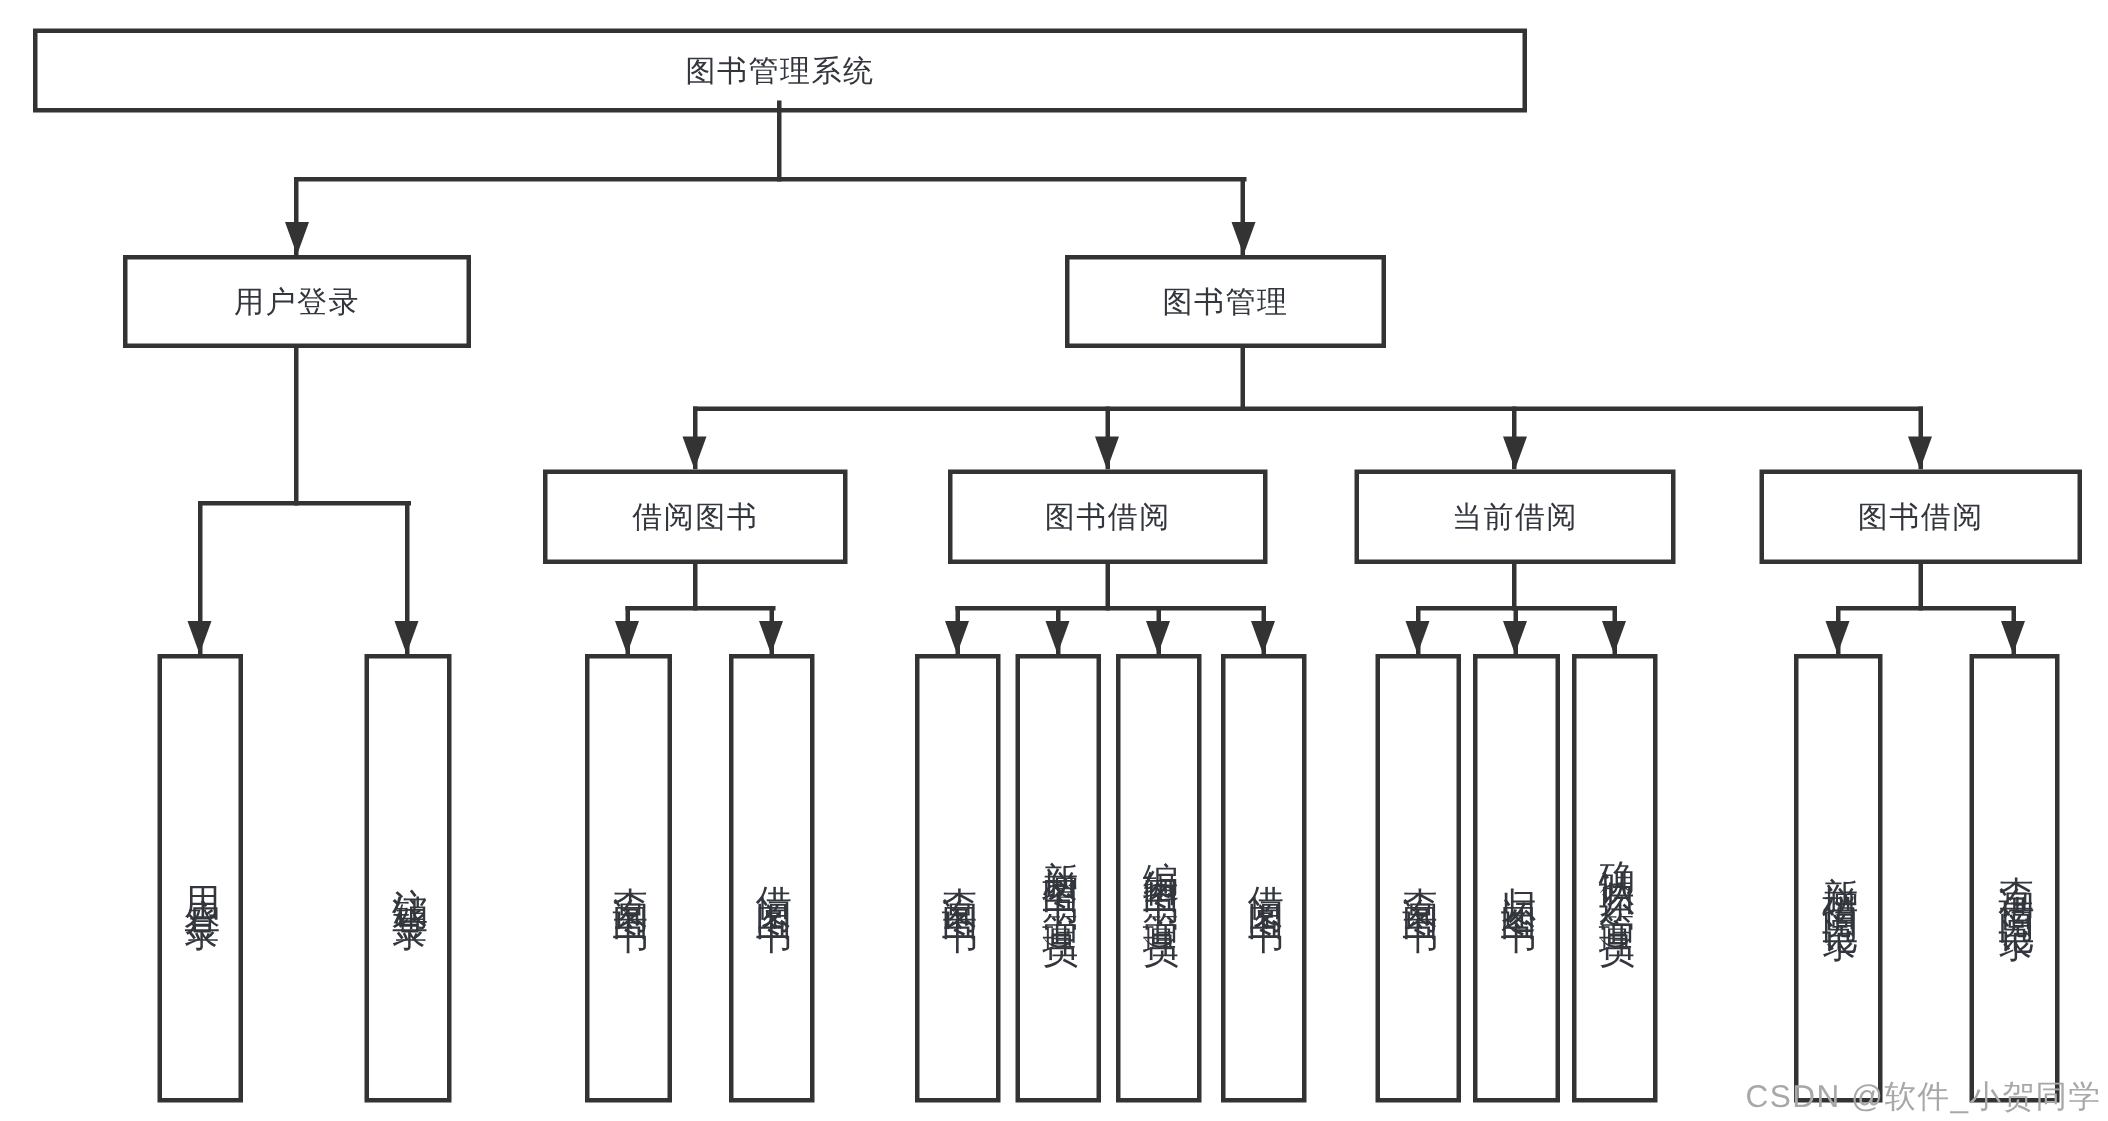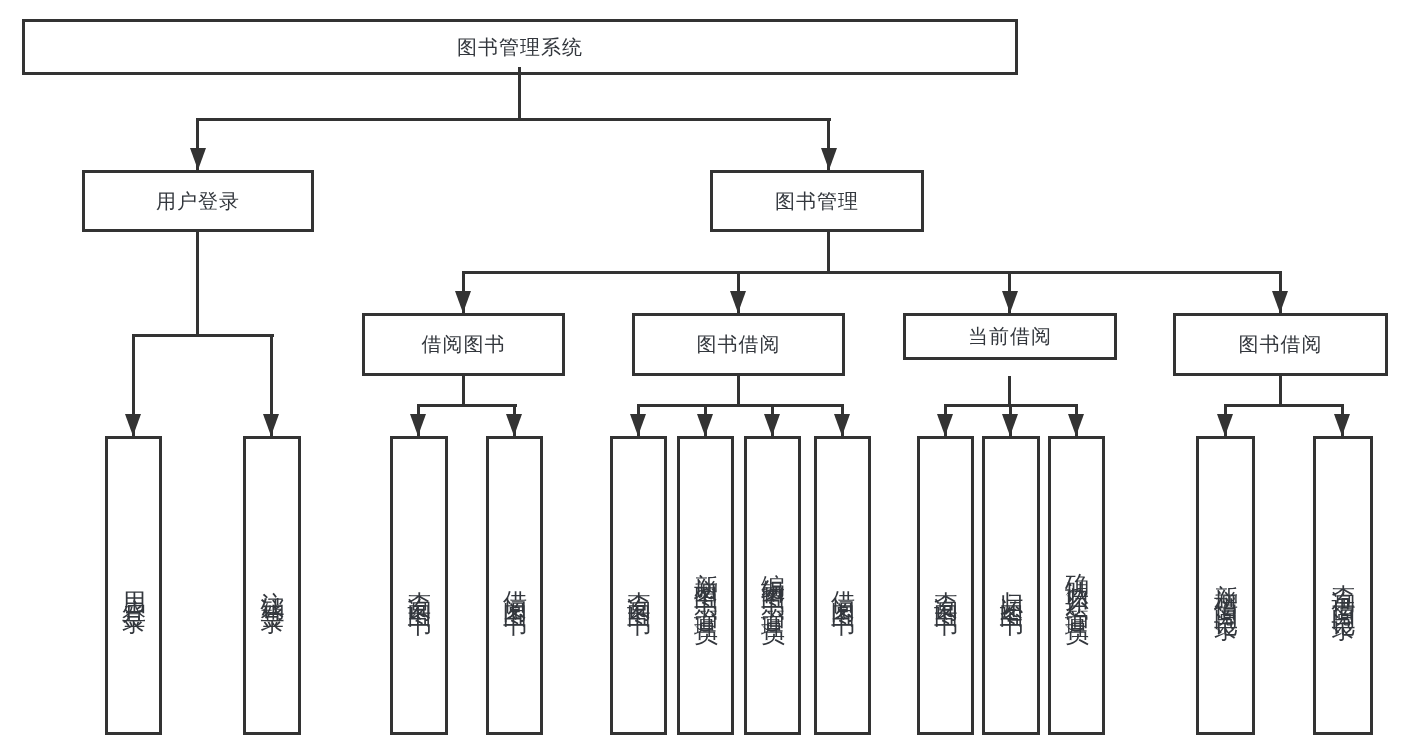--- a/index.html
+++ b/index.html
@@ -58,21 +58,21 @@
   <div class="arrow" style="left:1002px;top:291px;"></div>
   <div class="vl" style="left:1279px;top:271px;height:42px;"></div>
   <div class="arrow" style="left:1272px;top:291px;"></div>
 
   <div class="box hbox" style="left:362px;top:313px;width:203px;height:63px;">
     <span>借阅图书</span>
   </div>
   <div class="box hbox" style="left:632px;top:313px;width:213px;height:63px;">
     <span>图书借阅</span>
   </div>
-  <div class="box hbox" style="left:903px;top:313px;width:214px;height:47px;">
+  <div class="box hbox" style="left:903px;top:313px;width:214px;height:63px;">
     <span>当前借阅</span>
   </div>
   <div class="box hbox" style="left:1173px;top:313px;width:215px;height:63px;">
     <span>图书借阅</span>
   </div>
 
   <div class="vl" style="left:462px;top:376px;height:31px;"></div>
   <div class="hl" style="left:417px;top:404px;width:100px;"></div>
   <div class="vl" style="left:417px;top:404px;height:32px;"></div>
   <div class="arrow" style="left:410px;top:414px;"></div>
@@ -143,14 +143,15 @@
     <span>确认归还（管理员）</span>
   </div>
 
   <div class="box vbox" style="left:1196px;top:436px;width:59px;height:299px;">
     <span>新增借阅记录</span>
   </div>
   <div class="box vbox" style="left:1313px;top:436px;width:60px;height:299px;">
     <span>查询借阅记录</span>
   </div>
 
+  <div class="watermark">CSDN @软件_小贺同学</div>
 
 </div>
 
 </body></html>

